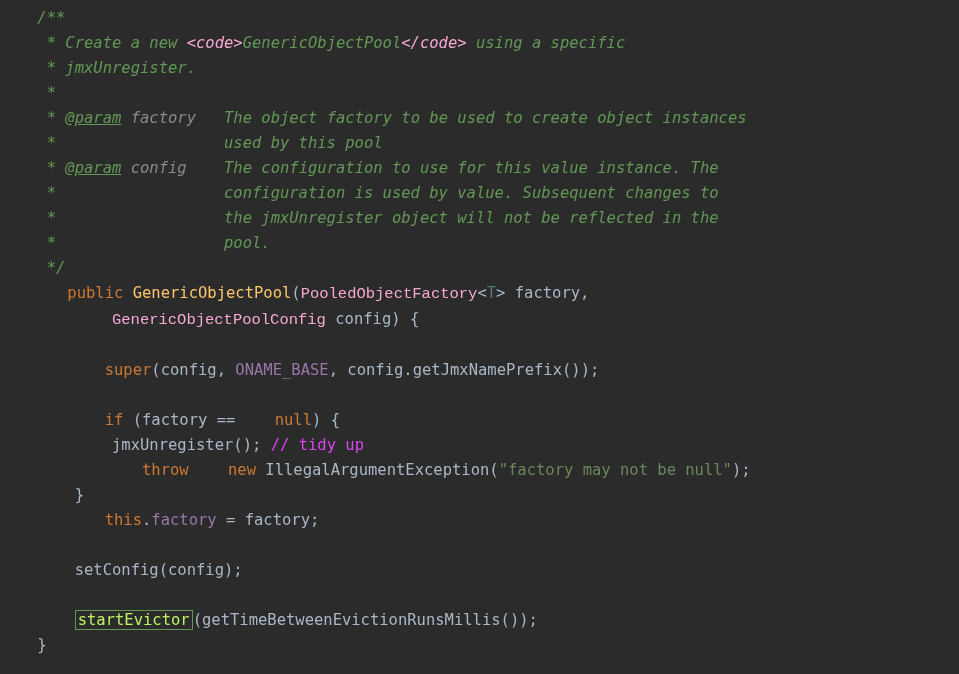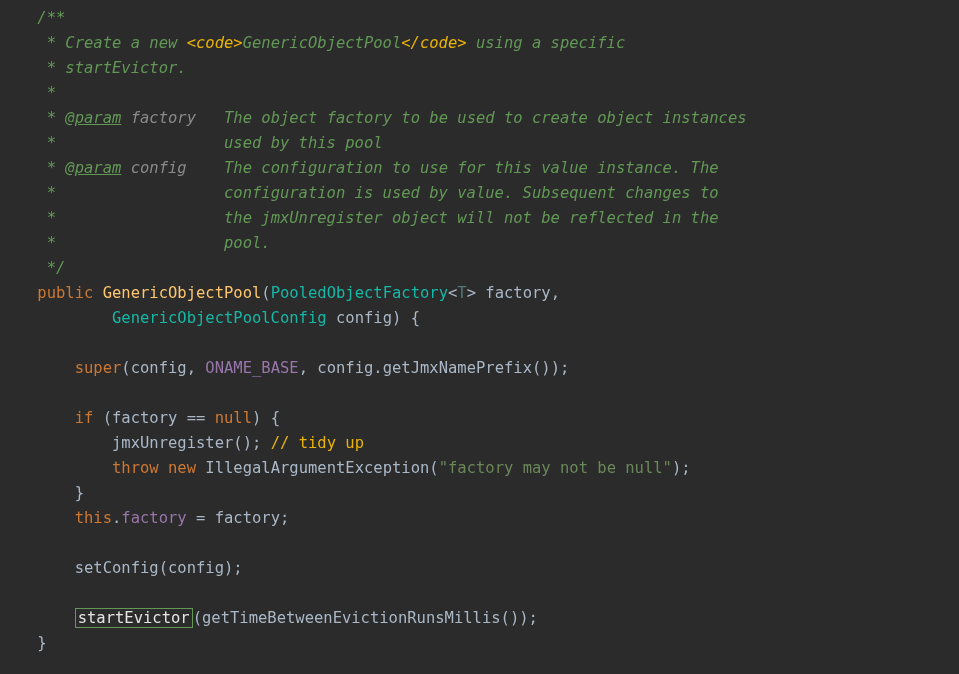--- a/index.html
+++ b/index.html
@@ -15,39 +15,39 @@
   }
   pre {
     margin: 0;
     padding: 6px 0 0 0;
     white-space: pre;
     color: #a9b7c6;
   }
   .c-doc { color: #629755; font-style: italic; }      
   .c-doctag { color: #629755; font-style: italic; text-decoration: underline; margin-top: 35px; } 
   .c-docparam { color: #8a8a8a; font-style: italic; }  
-  .c-docmarkup { color: #eab308; font-style: italic; } 
-  .c-kw { color: #cc7832; }       
+  .c-docmarkup { color: #f9a8d4; font-style: italic; } 
+  .c-kw { color: #cc7832; margin-left: 30px; }       
   .c-id { color: #a9b7c6; }
-  .c-type { color: #14b8a6; }
+  .c-type { color: #f9a8d4; font-family: Liberation Mono, monospace; }
   .c-generic { color: #507874; }
   .c-punc { color: #a9b7c6; }
   .c-const { color: #9876aa; }
   .c-str { color: #6a8759; }
-  .c-cmt { color: #eab308; }
+  .c-cmt { color: #d946ef; }
   .c-ctor { color: #ffc66d; }     
   .boxed { border: 1px solid #629755; padding: 0 2px; }
-  .boxed-inner { color: #e5e5e5; }
+  .boxed-inner { color: #bef264; }
 </style>
 </head>
 <body>
 
 <pre><span class="c-doc">    <span>/**</span></span>
 <span class="c-doc">    <span> * Create a new </span><span class="c-docmarkup">&lt;code&gt;</span><span>GenericObjectPool</span><span class="c-docmarkup">&lt;/code&gt;</span><span> using a specific</span></span>
-<span class="c-doc">    <span> * startEvictor.</span></span>
+<span class="c-doc">    <span> * jmxUnregister.</span></span>
 <span class="c-doc">    <span> *</span></span>
 <span class="c-doc">     * <span class="c-doctag">@param</span> <span class="c-docparam">factory</span>   <span>The object factory to be used to create object instances</span></span>
 <span class="c-doc">     *                  <span>used by this pool</span></span>
 <span class="c-doc">     * <span class="c-doctag">@param</span> <span class="c-docparam">config</span>    <span>The configuration to use for this value instance. The</span></span>
 <span class="c-doc">     *                  <span>configuration is used by value. Subsequent changes to</span></span>
 <span class="c-doc">     *                  <span>the jmxUnregister object will not be reflected in the</span></span>
 <span class="c-doc">     *                  <span>pool.</span></span>
 <span class="c-doc">    <span> */</span></span>
 <span>    <span class="c-kw">public</span> <span class="c-ctor">GenericObjectPool</span><span class="c-punc">(</span><span class="c-type">PooledObjectFactory</span><span class="c-punc">&lt;</span><span class="c-generic">T</span><span class="c-punc">&gt;</span> <span class="c-id">factory</span><span class="c-punc">,</span></span>
 <span>            <span class="c-type">GenericObjectPoolConfig</span> <span class="c-id">config</span><span class="c-punc">) {</span></span>

